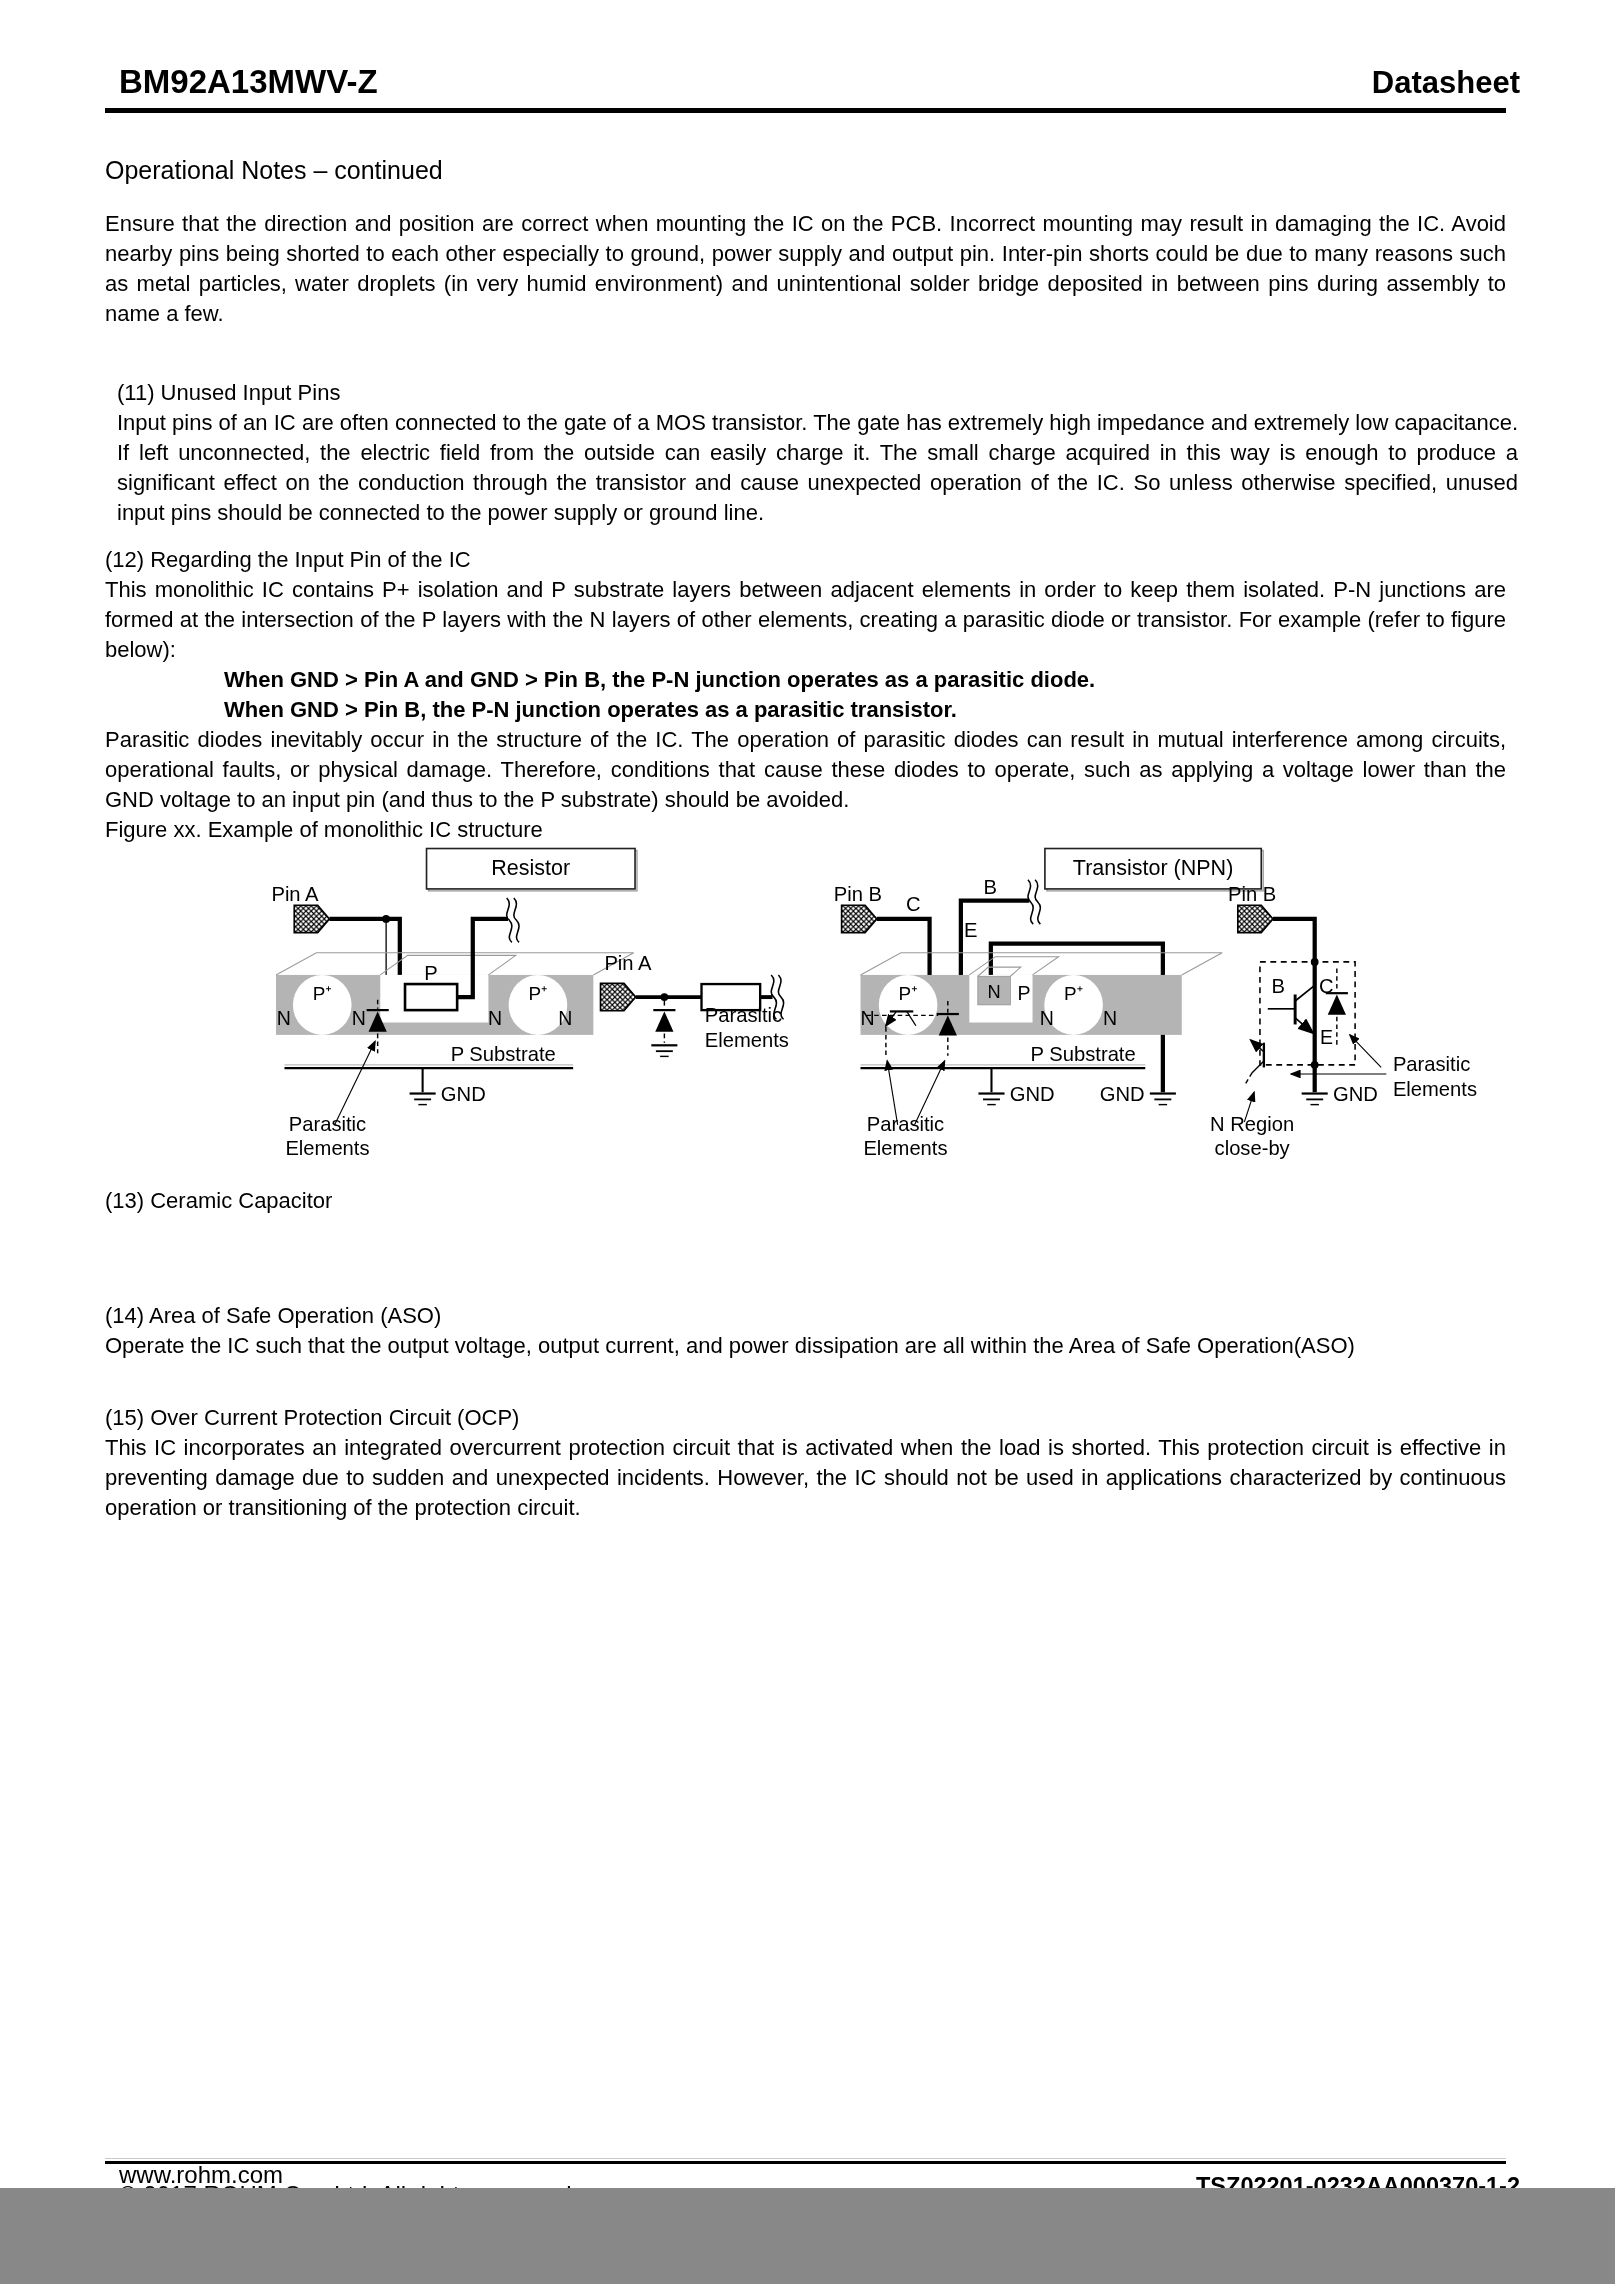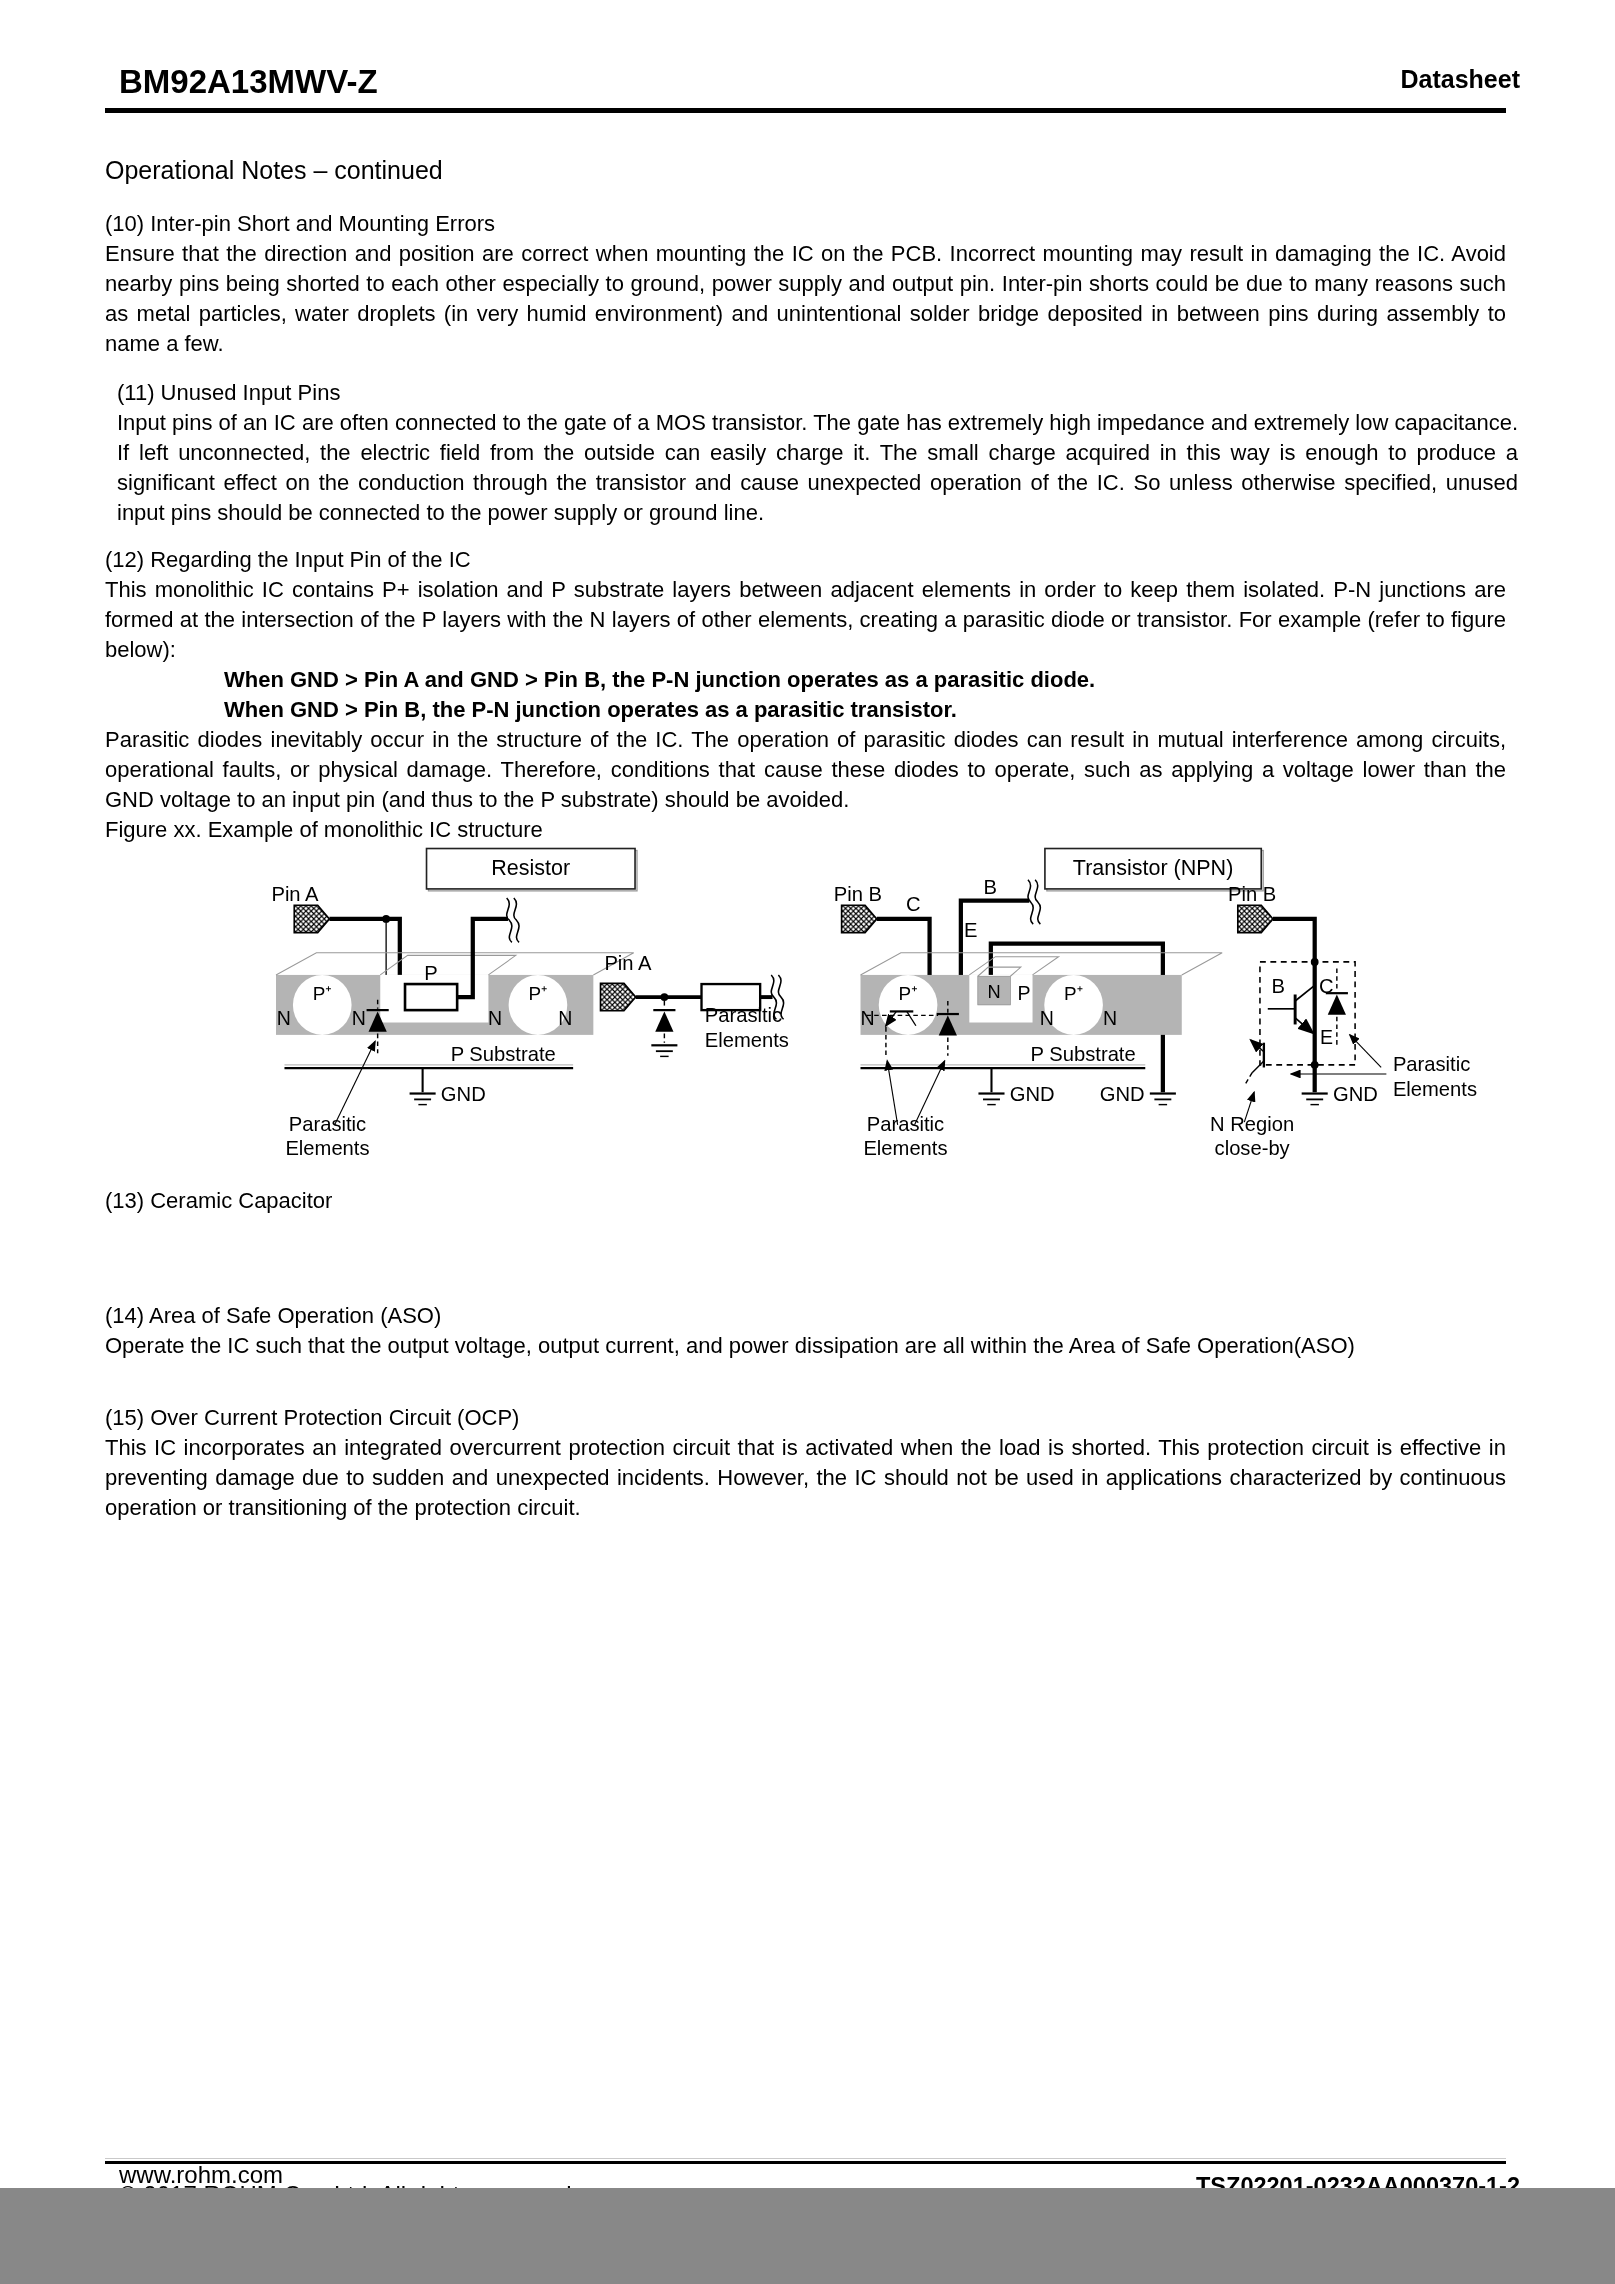--- a/index.html
+++ b/index.html
@@ -7,21 +7,21 @@
     position:relative;
     width:1616px;height:2188px;
     background:#ffffff;
     font-family:"Liberation Sans",sans-serif;
     color:#000;
     overflow:hidden;
   }
   .abs{position:absolute;}
   .content{left:105px;width:1401px;}
   .hdr-product{font-size:33px;font-weight:bold;letter-spacing:0px;}
-  .hdr-doc{font-size:25px;font-weight:bold;}
+  .hdr-doc{font-size:31px;font-weight:bold;}
   .rule{height:5.2px;background:#000;}
   .rule-shadow{height:1.3px;background:#c9c9c9;}
   .page-title{font-size:25px;line-height:30px;}
   .sec{font-size:22px;line-height:30px;}
   .sec .heading{text-align:left;}
   .sec .body{margin:0;text-align:justify;}
   .sec .indent{padding-left:119px;font-weight:bold;}
   .caption{text-align:left;}
   .footer-left{font-size:24px;line-height:20px;}
   .footer-center{font-size:21px;}
@@ -34,21 +34,20 @@
 
 <div class="page">
 
   <div class="abs hdr-product" style="left:119px;top:63px;">BM92A13MWV-Z</div>
   <div class="abs hdr-doc" style="right:96px;top:65px;">Datasheet</div>
   <div class="abs content rule" style="top:108px;"></div>
 
   <div class="abs content page-title" style="top:155px;">Operational Notes – continued</div>
 
   <div class="abs content sec" style="top:209px;">
-    <div class="heading">(10) Inter-pin Short and Mounting Errors</div>
     <p class="body">Ensure that the direction and position are correct when mounting the IC on the PCB. Incorrect mounting may result in damaging the IC. Avoid nearby pins being shorted to each other especially to ground, power supply and output pin. Inter-pin shorts could be due to many reasons such as metal particles, water droplets (in very humid environment) and unintentional solder bridge deposited in between pins during assembly to name a few.</p>
   </div>
 
   <div class="abs content sec" style="top:378px;margin-left:12px;">
     <div class="heading">(11) Unused Input Pins</div>
     <p class="body">Input pins of an IC are often connected to the gate of a MOS transistor. The gate has extremely high impedance and extremely low capacitance. If left unconnected, the electric field from the outside can easily charge it. The small charge acquired in this way is enough to produce a significant effect on the conduction through the transistor and cause unexpected operation of the IC. So unless otherwise specified, unused input pins should be connected to the power supply or ground line.</p>
   </div>
 
   <div class="abs content sec" style="top:545px;">
     <div class="heading">(12) Regarding the Input Pin of the IC</div>

